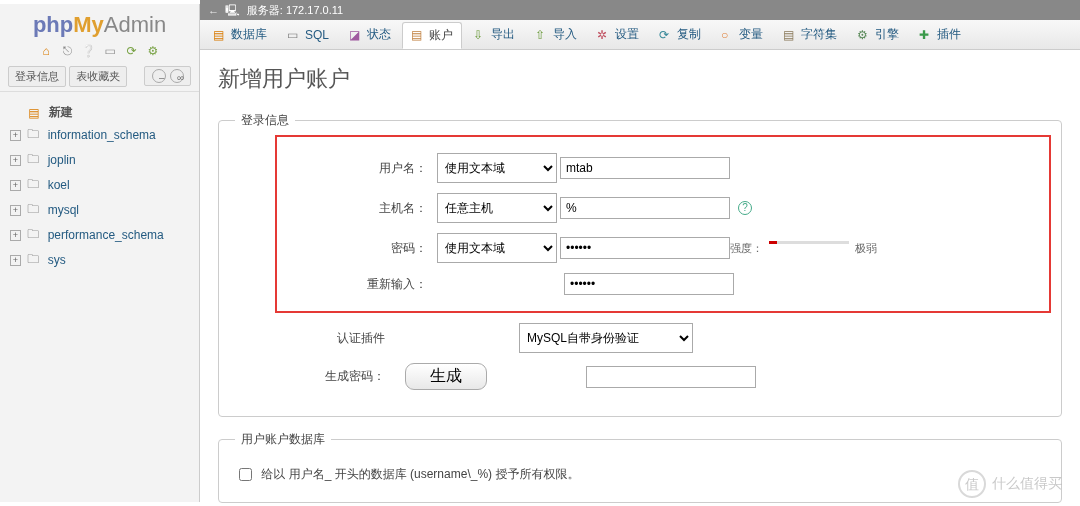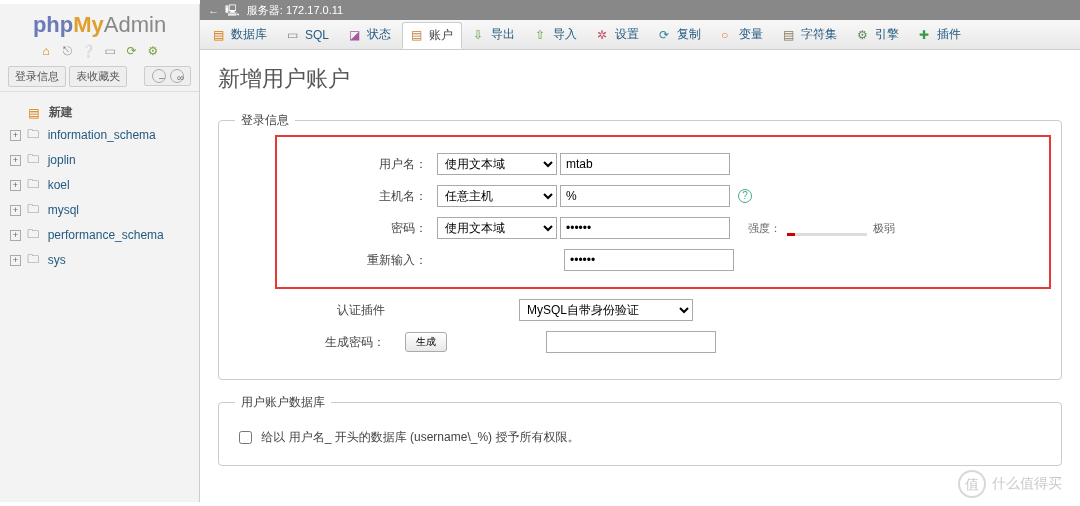--- a/index.html
+++ b/index.html
@@ -45,28 +45,28 @@
     .menubar .tab.active { background: #fff; border-color: #ccc; border-bottom: 1px solid #fff; margin-bottom: -1px; color: #444; }
     .menubar .tab .ticon { width: 14px; height: 14px; display: inline-block; }
     
     .content { padding: 14px 18px; overflow: auto; height: calc(100% - 50px); }
     .page-title { font-size: 22px; font-weight: normal; color: #555; margin-bottom: 18px; }
     
     fieldset { border: 1px solid #ccc; border-radius: 4px; padding: 12px 16px 16px; margin-bottom: 14px; position: relative; }
     legend { padding: 0 6px; color: #444; font-size: 12px; }
     .form-row { margin: 10px 0; display: flex; align-items: center; }
     .form-label { width: 110px; text-align: right; padding-right: 10px; color: #444; }
-    .form-select { width: 120px; height: 22px; border: 1px solid #aaa; padding: 0 3px; background: #fff; font-size: 12px; }
+    .form-select { width: 120px; height: 30px; border: 1px solid #aaa; padding: 0 3px; background: #fff; font-size: 12px; }
     .form-input { width: 170px; height: 22px; border: 1px solid #aaa; padding: 0 5px; font-size: 12px; margin-left: 3px; }
-    .btn { border: 1px solid #aaa; background: linear-gradient(#fff, #e8e8e8); border-radius: 3px; padding: 2px 10px; cursor: pointer; font-size: 10px; }
+    .btn { border: 1px solid #aaa; background: linear-gradient(#fff, #e8e8e8); border-radius: 9px; padding: 2px 24px; cursor: pointer; font-size: 16px; }
     
     .red-box { border: 2px solid #e53935; padding: 6px 10px 6px 50px; margin: -6px -6px 6px 40px; }
     .red-box2 { border: 2px solid #e53935; padding: 4px; }
     
-    .strength-row { display: inline-flex; align-items: flex-end; margin-left: 18px; font-size: 11px; color: #666; }
+    .strength-row { display: inline-flex; align-items: flex-start; margin-left: 0; font-size: 11px; color: #666; }
     .strength-bar { width: 80px; height: 3px; background: #ddd; margin: 0 6px; position: relative; }
     .strength-bar::after { content: ''; position: absolute; left: 0; top: 0; height: 100%; width: 10%; background: #c00; }
     
     .help-icon { display: inline-block; width: 14px; height: 14px; border: 1px solid #4a8; border-radius: 50%; color: #4a8; text-align: center; line-height: 12px; font-size: 10px; margin-left: 8px; cursor: pointer; }
     
     .cb-row { padding: 3px 0; font-size: 12px; color: #444; }
     .cb-row input { margin-right: 6px; vertical-align: middle; }
     
     
     .watermark { position: absolute; right: 18px; bottom: 8px; opacity: 0.45; display: flex; align-items: center; gap: 6px; font-size: 14px; color: #888; pointer-events: none; }

